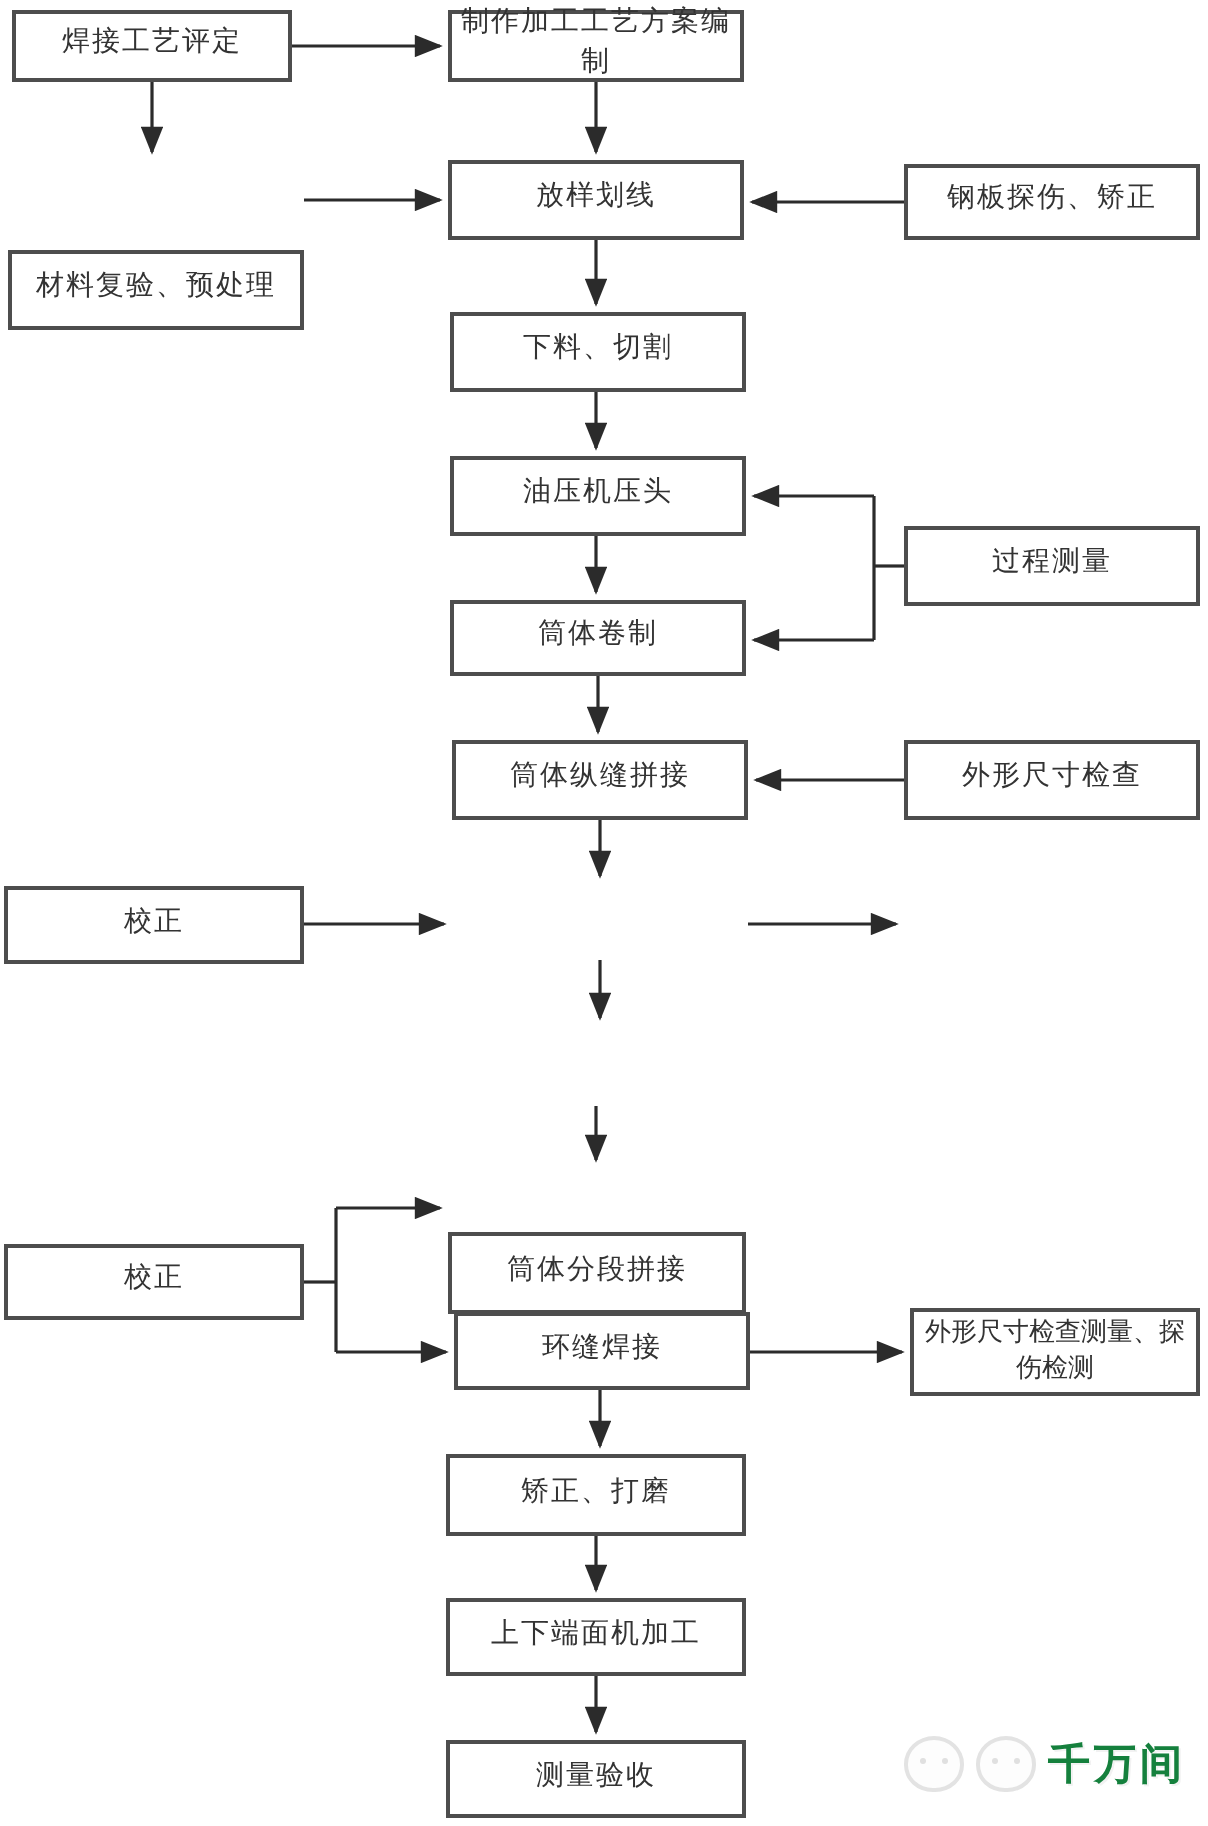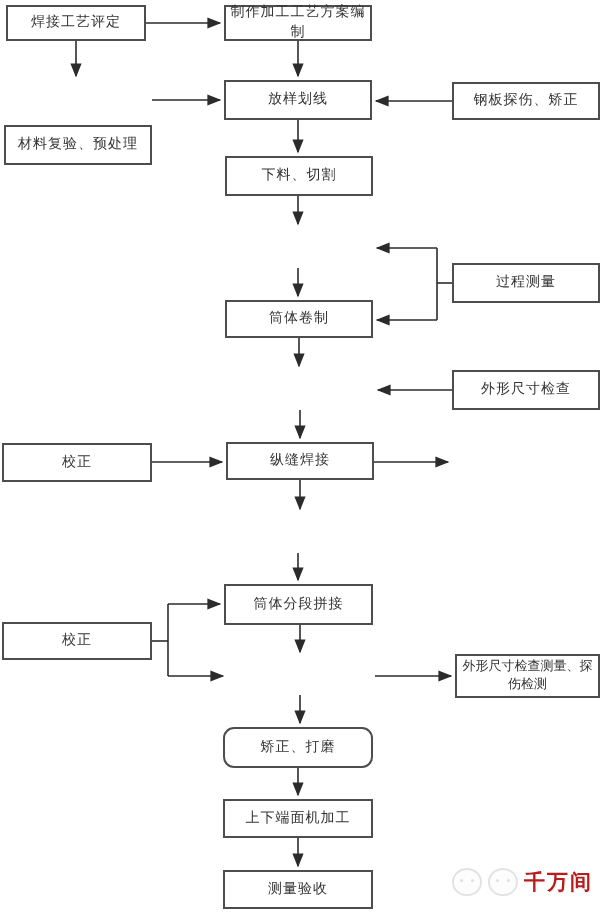--- a/index.html
+++ b/index.html
@@ -52,21 +52,21 @@
     border-radius:50%;
     background:#e0e0e0;
     top:9px;
   }
   .wm-face:before { left:6px; }
   .wm-face:after { right:6px; }
   .wm-text {
     font-size:21px;
     font-weight:bold;
     letter-spacing:2px;
-    color:#b91c1c;
+    color:#15803d;
     text-shadow:1px 1px 0 #f2f2f2;
     white-space:nowrap;
   }
 </style>
 </head>
 <body>
 
 <div class="stage">
 
   <svg class="wires" viewBox="0 0 604 913" xmlns="http://www.w3.org/2000/svg">
@@ -106,29 +106,31 @@
       <line x1="298" y1="838" x2="298" y2="866" marker-end="url(#arw)"></line>
     </g>
   </svg>
 
   <div class="node" style="left:6px;   top:5px;   width:140px; height:36px;">焊接工艺评定</div>
   <div class="node" style="left:224px; top:5px;   width:148px; height:36px;">制作加工工艺方案编制</div>
   <div class="node" style="left:4px;   top:80px;  width:148px; height:40px;margin-top:45px;">材料复验、预处理</div>
   <div class="node" style="left:224px; top:80px;  width:148px; height:40px;">放样划线</div>
   <div class="node" style="left:452px; top:82px;  width:148px; height:38px;">钢板探伤、矫正</div>
   <div class="node" style="left:225px; top:156px; width:148px; height:40px;">下料、切割</div>
+  <div class="node" style="left:225px; top:228px; width:148px; height:40px;">油压机压头</div>
   <div class="node" style="left:452px; top:263px; width:148px; height:40px;">过程测量</div>
   <div class="node" style="left:225px; top:300px; width:148px; height:38px;text-align:right;">筒体卷制</div>
+  <div class="node" style="left:226px; top:370px; width:148px; height:40px;">筒体纵缝拼接</div>
   <div class="node" style="left:452px; top:370px; width:148px; height:40px;">外形尺寸检查</div>
   <div class="node" style="left:2px;   top:443px; width:150px; height:39px;">校正</div>
-  <div class="node" style="left:226px; top:442px; width:148px; height:38px;">纵缝焊接</div>
-  <div class="node" style="left:224px; top:584px; width:149px; height:41px;text-align:right;">筒体分段拼接</div>
+  <div class="node" style="left:224px; top:616px; width:149px; height:41px;text-align:right;">筒体分段拼接</div>
   <div class="node" style="left:2px;   top:622px; width:150px; height:38px;">校正</div>
+  <div class="node" style="left:227px; top:656px; width:148px; height:39px;">环缝焊接</div>
   <div class="node small-text" style="left:455px; top:654px; width:145px; height:44px;">外形尺寸检查测量、探伤检测</div>
-  <div class="node" style="left:223px; top:727px; width:150px; height:41px;border-radius:11px;">矫正、打磨</div>
+  <div class="node" style="left:223px; top:727px; width:150px; height:41px;">矫正、打磨</div>
   <div class="node" style="left:223px; top:799px; width:150px; height:39px;">上下端面机加工</div>
   <div class="node" style="left:223px; top:870px; width:150px; height:39px;">测量验收</div>
 
   <div class="watermark">
     <span class="wm-face"></span>
     <span class="wm-face"></span>
     <span class="wm-text">千万间</span>
   </div>
 
 </div>

